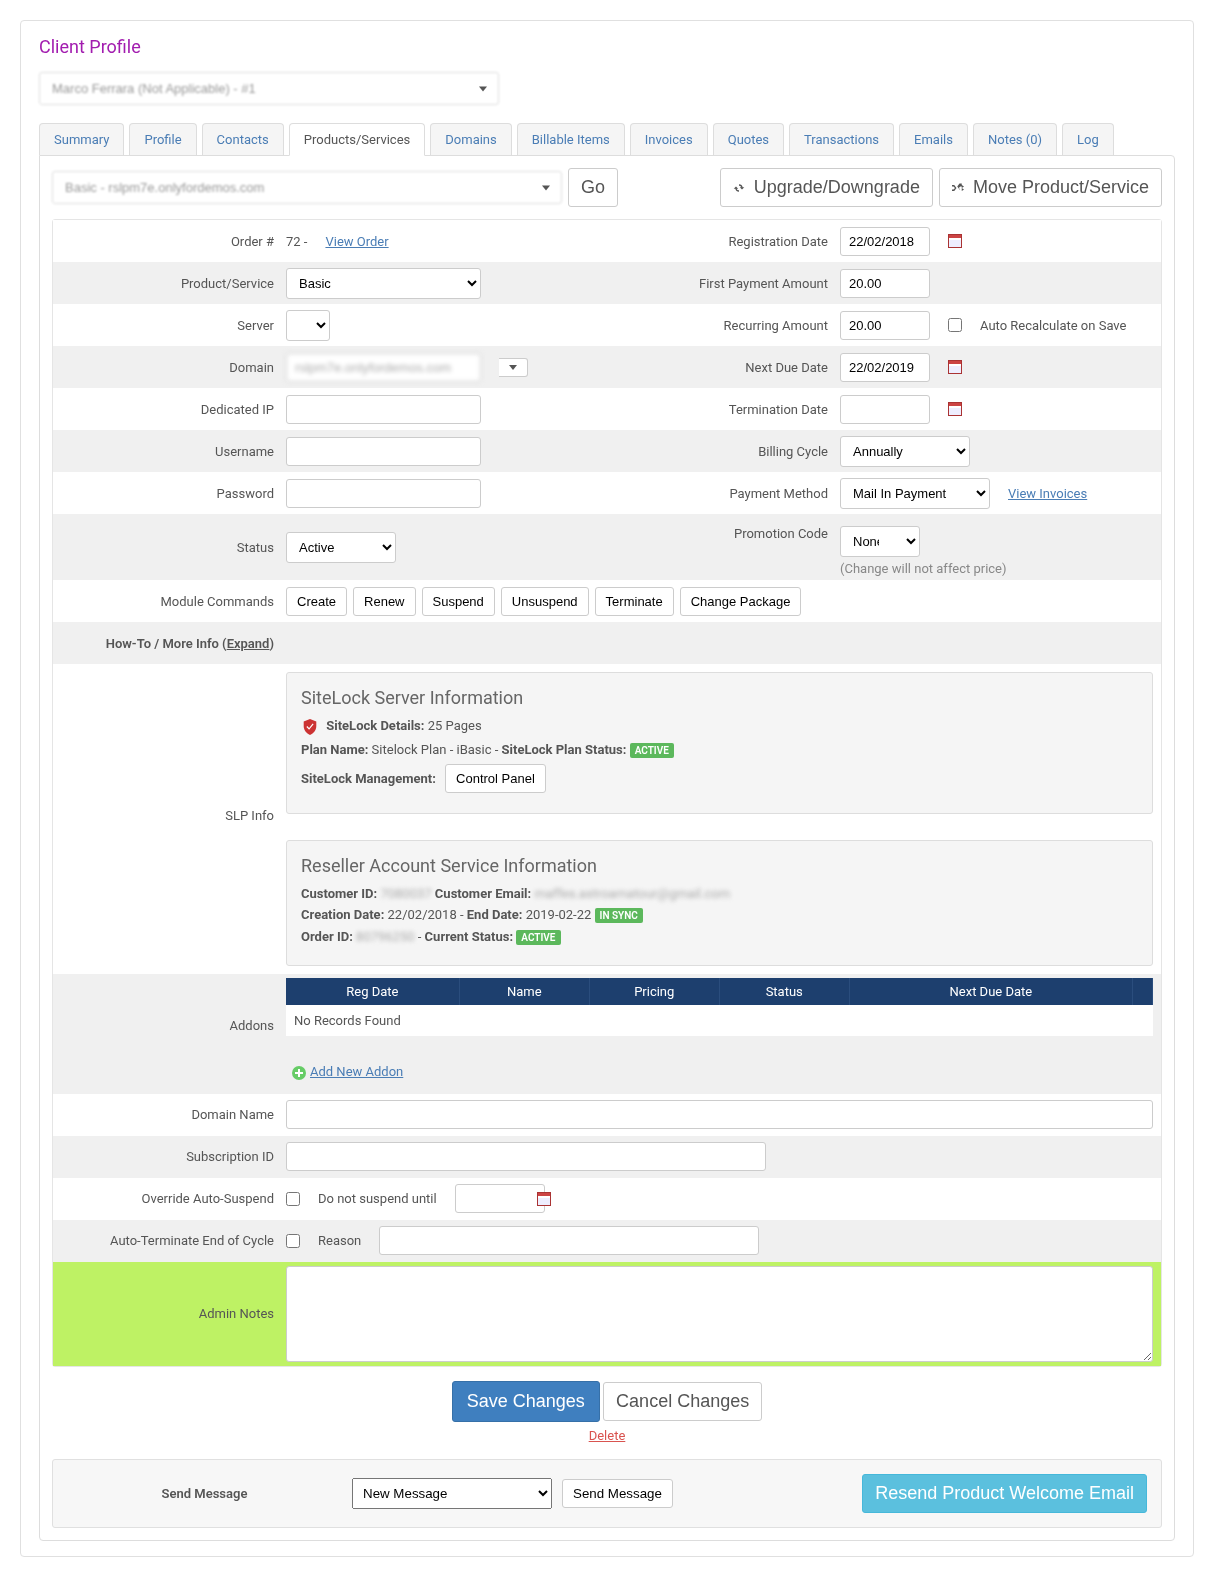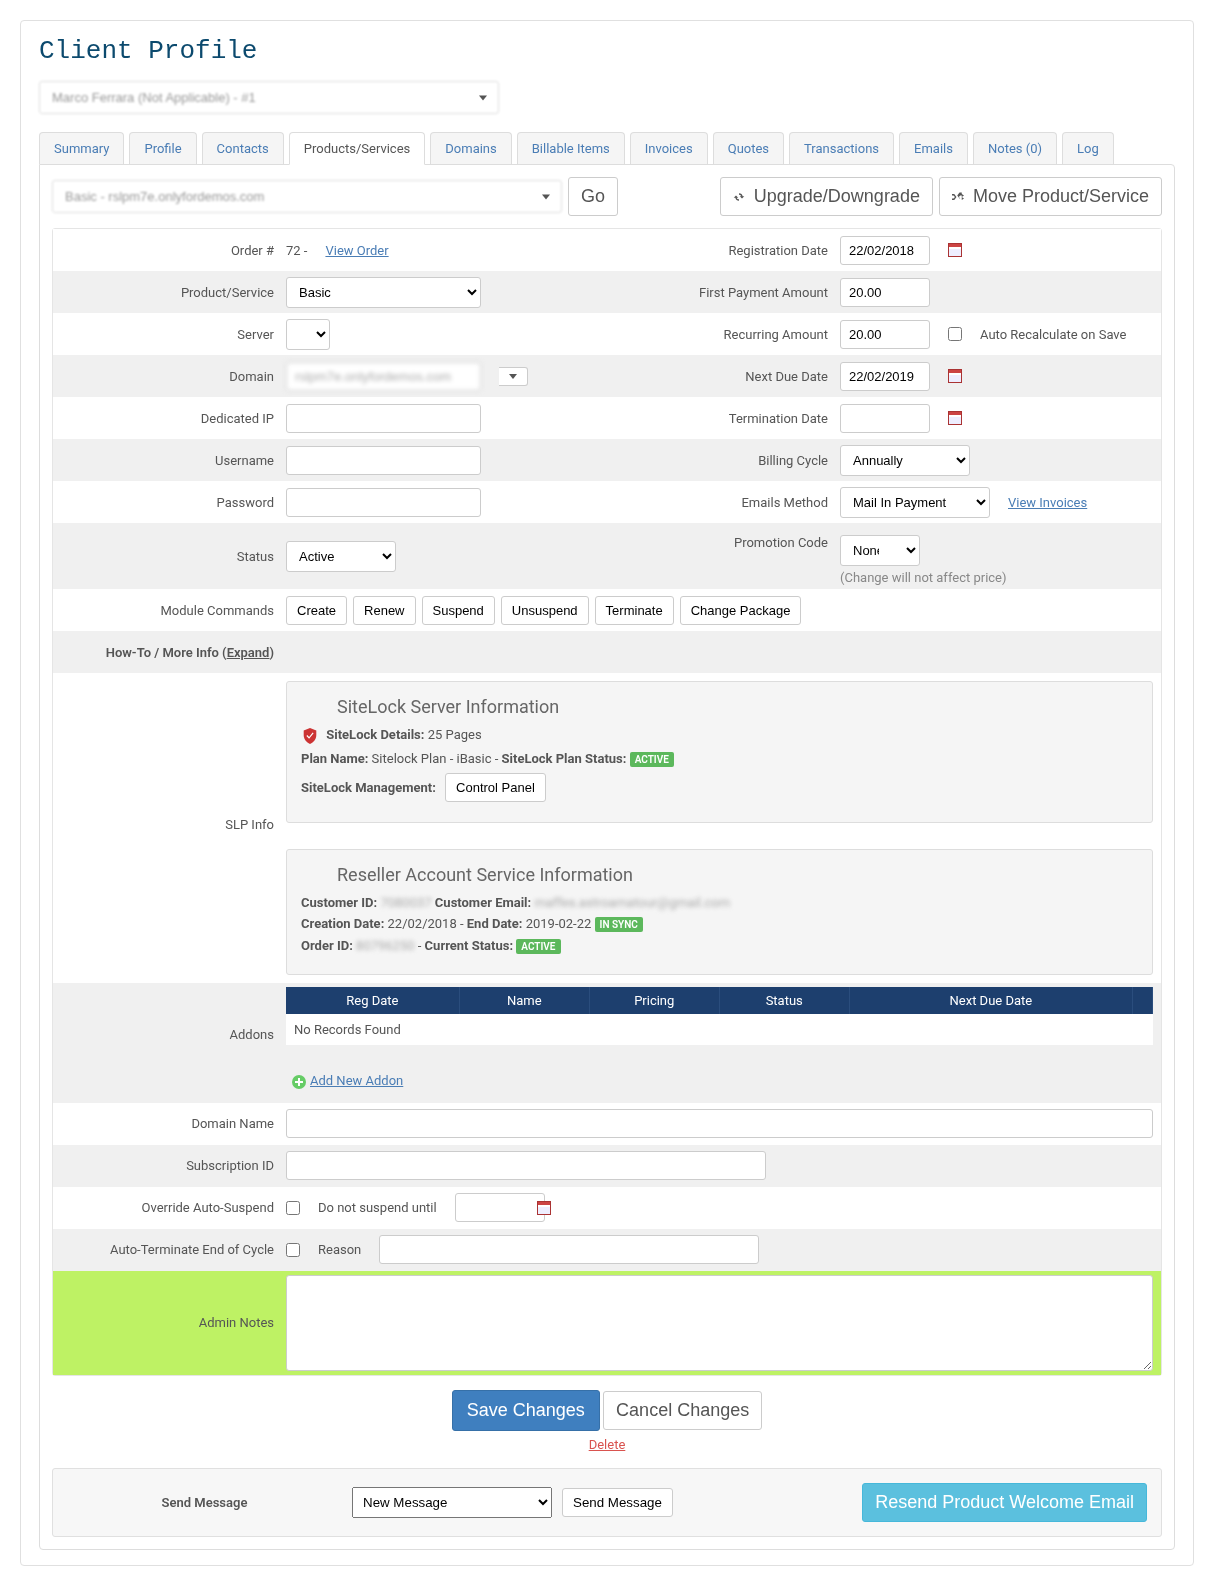--- a/index.html
+++ b/index.html
@@ -1,18 +1,18 @@
 <!DOCTYPE html>
 <html><head>
 <meta charset="utf-8">
 <style>
 * { box-sizing: border-box; margin: 0; padding: 0; }
 body { font-family: -apple-system, "Segoe UI", Roboto, sans-serif; font-size: 13px; color: #555; background: #fff; padding: 20px; }
 .container { max-width: 1180px; margin: 0 auto; border: 1px solid #e0e0e0; border-radius: 4px; padding: 15px 18px; }
-h1 { font-size: 26px; font-weight: 400; color: #0c4a6e; margin-bottom: 15px; font-family: Liberation Mono, monospace; }
+h1 { font-size: 18px; font-weight: 400; color: #a21caf; margin-bottom: 15px; }
 .client-select { position: relative; width: 460px; margin-bottom: 18px; }
 .client-select select, .product-select select { width: 100%; padding: 8px 12px; border: 1px solid #ddd; border-radius: 3px; background: #fff; font-size: 13px; color: #999; appearance: none; filter: blur(1px); }
 .caret-icon { position: absolute; right: 12px; top: 50%; transform: translateY(-50%); border-left: 4px solid transparent; border-right: 4px solid transparent; border-top: 5px solid #555; }
 .tabs { display: flex; flex-wrap: wrap; gap: 5px; margin-bottom: 0; }
 .tab { padding: 8px 14px; border: 1px solid #ddd; border-bottom: none; border-radius: 4px 4px 0 0; background: #f5f5f5; color: #4a7db5; font-size: 13px; cursor: pointer; }
 .tab.active { background: #fff; color: #555; border-bottom: 1px solid #fff; position: relative; z-index: 2; margin-bottom: -1px; }
 .tab-panel { border: 1px solid #ddd; border-radius: 0 4px 4px 4px; padding: 12px; background: #fff; }
 .toolbar { display: flex; gap: 6px; margin-bottom: 12px; align-items: center; }
 .product-select { flex: 0 0 510px; position: relative; }
 .product-select select { filter: blur(1px); }
@@ -31,21 +31,21 @@
 .form-value select { padding-right: 24px; }
 .w-sm { width: 90px; }
 .w-md { width: 195px; }
 .w-full { width: 100%; }
 .blur { filter: blur(2px); color: #aaa; }
 .link { color: #4a7db5; }
 .cal-icon { display: inline-block; width: 14px; height: 14px; border: 1px solid #a33; background: linear-gradient(#fff 40%, #eef 40%); position: relative; }
 .cal-icon::before { content: ""; position: absolute; top: 0; left: 0; right: 0; height: 3px; background: #c44; }
 .checkbox { width: 14px; height: 14px; }
 .section-box { border: 1px solid #ddd; border-radius: 3px; background: #f5f5f5; padding: 14px; margin: 4px 0; }
-.section-box h3 { font-size: 18px; font-weight: 400; color: #666; margin-bottom: 10px; margin-left: 36px; }
+.section-box h3 { font-size: 18px; font-weight: 400; color: #666; margin-bottom: 10px; }
 .section-box p { margin: 6px 0; font-size: 13px; }
 .badge-green { display: inline-block; background: #5cb85c; color: #fff; font-size: 10px; padding: 2px 5px; border-radius: 2px; text-transform: uppercase; font-weight: 600; vertical-align: middle; }
 .shield-icon { display:inline-block; width:18px; height:18px; vertical-align:middle; margin-right:4px; }
 .addon-table { width: 100%; border-collapse: collapse; }
 .addon-table th { background: #1d3f6e; color: #fff; padding: 6px 8px; font-weight: 400; font-size: 13px; border-right: 1px solid #2a4d7d; margin-left: 12px; }
 .addon-table td { padding: 8px; font-size: 13px; }
 .add-icon { display: inline-block; width: 14px; height: 14px; border-radius: 50%; background: #6c6; position: relative; vertical-align: middle; margin-right: 4px; }
 .add-icon::before, .add-icon::after { content: ""; position: absolute; background: #fff; }
 .add-icon::before { left: 3px; right: 3px; top: 6px; height: 2px; }
 .add-icon::after { top: 3px; bottom: 3px; left: 6px; width: 2px; }
@@ -213,21 +213,21 @@
       </div>
 
       <div class="form-row">
         <div class="form-col">
           <div class="form-label">Password</div>
           <div class="form-value">
               <input type="text" class="w-md" style="">
             </div>
         </div>
         <div class="form-col">
-          <div class="form-label">Emails Method</div>
+          <div class="form-label">Payment Method</div>
           <div class="form-value">
               <select style="width:150px"><option>Mail In Payment</option></select> 
               <a href="#" class="link">View Invoices</a>
             </div>
         </div>
       </div>
 
       <div class="form-row">
         <div class="form-col">
           <div class="form-label">Status</div>

